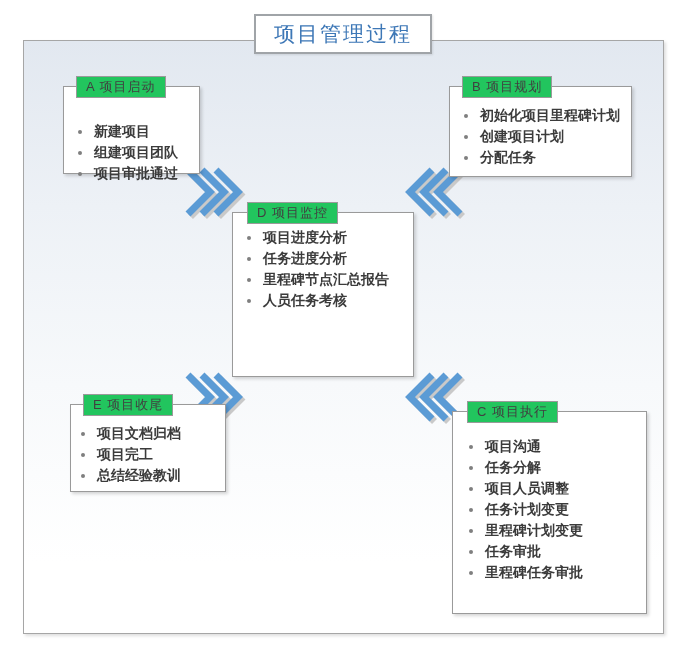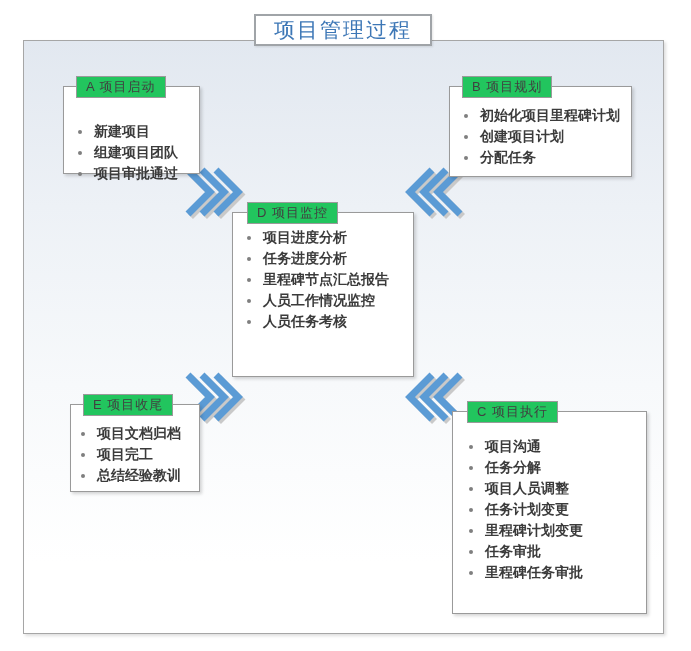--- a/index.html
+++ b/index.html
@@ -33,21 +33,21 @@
     background: linear-gradient(180deg, #e2e8f0 0%, #edf1f6 28%, #f7f9fb 58%, #ffffff 88%, #ffffff 100%);
     box-shadow: 2px 2px 3px rgba(0,0,0,0.13);
   }
 
   
   .main-title {
     position: absolute;
     left: 254px;
     top: 14px;
     width: 178px;
-    height: 32px;
+    height: 40px;
     box-sizing: border-box;
     border: 2px solid #a0a4a8;
     background: #ffffff;
     color: #3d77b6;
     font-size: 21px;
     letter-spacing: 2px;
     display: flex;
     align-items: center;
     justify-content: center;
     z-index: 40;
@@ -109,21 +109,21 @@
   #box-a ul { margin-top: 34px; margin-left: 8px; }
 
   #box-b { left: 449px; top: 86px;  width: 183px; height: 91px; }
   #box-b .tab { left: 12px; }
   #box-b ul { margin-top: 18px; margin-left: 8px; }
 
   #box-d { left: 232px; top: 212px; width: 182px; height: 165px; }
   #box-d .tab { left: 14px; }
   #box-d ul { margin-top: 14px; margin-left: 8px; font-family: Liberation Serif, serif; }
 
-  #box-e { left: 70px;  top: 404px; width: 130px; height: 88px; }
+  #box-e { left: 70px;  top: 404px; width: 156px; height: 88px; }
   #box-e .tab { left: 12px; }
   #box-e ul { margin-top: 18px; margin-left: 4px; }
 
   #box-c { left: 452px; top: 411px; width: 195px; height: 203px; }
   #box-c .tab { left: 14px; }
   #box-c ul { margin-top: 24px; margin-left: 10px; }
 
   
   .arrows { position: absolute; z-index: 10; }
   .arrows svg { display: block; overflow: visible; }
@@ -222,21 +222,20 @@
       <li>分配任务</li>
     </ul>
   </div>
 
   <div class="pbox" id="box-d">
     <div class="tab">D  项目监控</div>
     <ul>
       <li>项目进度分析</li>
       <li>任务进度分析</li>
       <li>里程碑节点汇总报告</li>
-      <li>人员工作情况监控</li>
       <li>人员任务考核</li>
     </ul>
   </div>
 
   <div class="pbox" id="box-e">
     <div class="tab">E  项目收尾</div>
     <ul>
       <li>项目文档归档</li>
       <li>项目完工</li>
       <li>总结经验教训</li>

